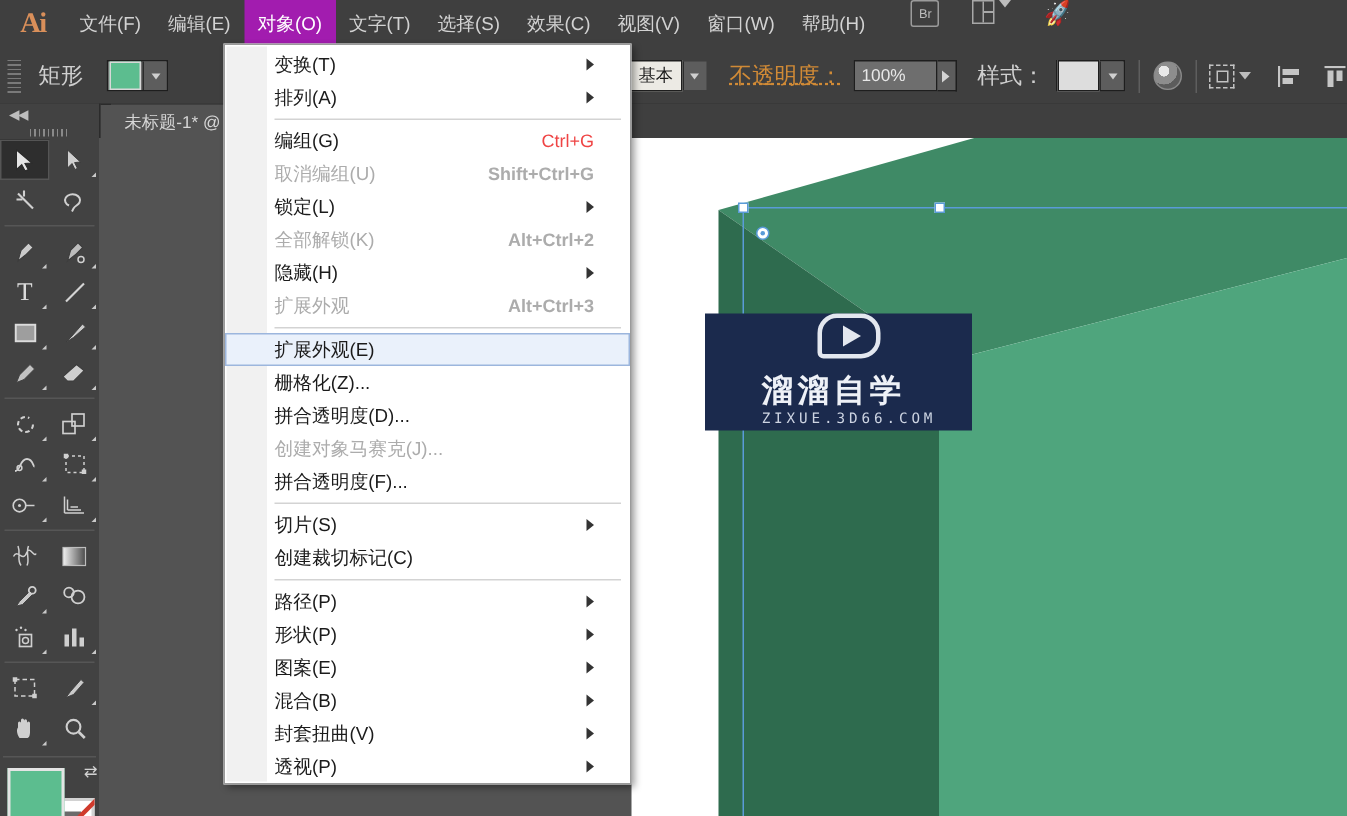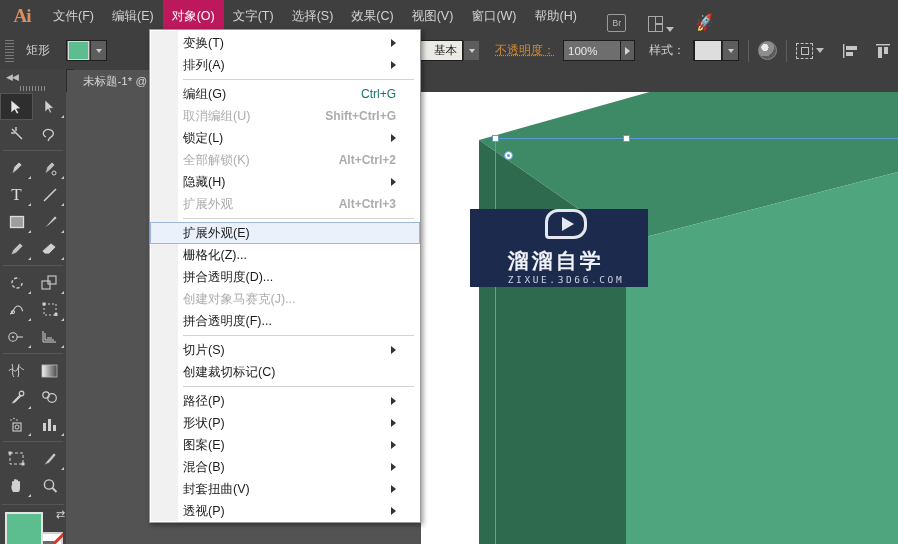--- a/index.html
+++ b/index.html
@@ -9,41 +9,41 @@
   #app{position:relative;width:898px;height:544px;overflow:hidden;background:#535353;}
 
   
   .menubar{position:absolute;left:0;top:0;width:898px;height:32px;background:#3f3f3f;
            border-bottom:1px solid #2b2b2b;display:flex;align-items:center;}
   .ai-logo{width:44px;height:32px;display:flex;align-items:center;justify-content:center;
            color:#d98f5a;font-size:19px;font-weight:bold;font-family:"Liberation Serif",serif;
            letter-spacing:-1px;}
   .menu-item{height:32px;line-height:32px;padding:0 9px;color:#d2d2d2;font-size:12.5px;
              white-space:nowrap;cursor:default;}
-  .menu-item.active{background:#be185d;color:#fff;}
+  .menu-item.active{background:#a21caf;color:#fff;}
   .mb-spacer{flex:0 0 18px;}
-  .mb-icon{width:26px;height:32px;display:flex;align-items:flex-end;justify-content:center;}
+  .mb-icon{width:26px;height:32px;display:flex;align-items:flex-start;justify-content:center;}
   .br-box{width:17px;height:16px;border:1px solid #9b9b9b;border-radius:2px;color:#bdbdbd;
           font-size:8.5px;display:flex;align-items:center;justify-content:center;
           font-family:"Liberation Sans",sans-serif;}
   .arr-grid{width:16px;height:14px;border:1px solid #a8a8a8;display:flex;}
   .arr-grid i{display:block;border-right:1px solid #a8a8a8;}
   .arr-grid i:first-child{width:6px;}
   .arr-grid i:last-child{flex:1;border-right:none;background:
      linear-gradient(to bottom,transparent 0,transparent 45%,#a8a8a8 45%,#a8a8a8 55%,transparent 55%);}
   .tri-d{width:0;height:0;border-left:4px solid transparent;border-right:4px solid transparent;
          border-top:5px solid #bdbdbd;margin-left:3px;}
   .rocket{color:#b7b7b7;font-size:15px;transform:rotate(-8deg);}
 
   
   .ctrlbar{position:absolute;left:0;top:32px;width:898px;height:37px;background:#3f3f3f;
            border-bottom:1px solid #2b2b2b;display:flex;align-items:center;}
   .grip{width:9px;height:22px;margin:0 4px 0 5px;
         background:repeating-linear-gradient(to bottom,#7a7a7a 0 1px,transparent 1px 3px);}
-  .ctrl-label{color:#cfcfcf;font-size:12px;padding:0 8px;white-space:nowrap;}
+  .ctrl-label{color:#cfcfcf;font-size:15px;padding:0 8px;white-space:nowrap;}
   .ctrl-label.orange{color:#d08a36;text-decoration:underline dotted #d08a36;}
   .swatch-combo{display:flex;align-items:center;height:19px;border:1px solid #1e1e1e;background:#6e6e6e;}
   .swatch{width:19px;height:17px;margin:1px;border:1px solid #d8d8d8;}
   .combo-btn{width:15px;height:19px;background:#5d5d5d;border-left:1px solid #2b2b2b;
              display:flex;align-items:center;justify-content:center;}
   .tri-s{width:0;height:0;border-left:3.5px solid transparent;border-right:3.5px solid transparent;
          border-top:4.5px solid #cfcfcf;}
   .stroke-combo{display:flex;align-items:center;height:19px;}
   .stroke-box{width:100px;height:19px;background:#eceae4;border:1px solid #1e1e1e;
               display:flex;align-items:center;justify-content:flex-end;padding-right:5px;
@@ -116,21 +116,21 @@
   .dropdown{position:absolute;left:149px;top:29px;width:272px;
             background:#fff;border:1px solid #9a9a9a;
             box-shadow:2px 2px 5px rgba(0,0,0,.42);z-index:40;padding:2px 0 0 0;box-sizing:border-box;}
   .dd-gutter{position:absolute;left:1px;top:1px;width:27px;bottom:1px;background:#f1f1f1;}
   .dd-list{position:relative;}
   .dd-row{position:relative;height:22px;display:flex;align-items:center;padding-left:33px;
           padding-right:24px;font-size:12.5px;color:#1b1b1b;white-space:nowrap;box-sizing:border-box;}
   .dd-row.dim{color:#acacac;gap:35px;}
   .dd-row.hl{background:#eaf1fb;border:1px solid #9cb6dd;box-sizing:border-box;
              padding-left:32px;}
-  .dd-key{margin-left:auto;font-size:12px;color:#0f766e;padding-left:22px;}
+  .dd-key{margin-left:auto;font-size:12px;color:#ef4444;padding-left:22px;}
   .dd-row.dim .dd-key{color:#acacac;font-weight:bold;}
   .dd-arrow{margin-left:auto;width:0;height:0;border-top:4px solid transparent;
             border-bottom:4px solid transparent;border-left:5px solid #333;}
   .dd-sep{height:1px;margin:3px 6px 3px 33px;background:#d3d3d3;}
 
   
   .selpt{position:absolute;width:7px;height:7px;background:#fff;border:1px solid #5a9bd8;box-sizing:border-box;}
   .selline{position:absolute;background:#5a9bd8;}
   .anchor{position:absolute;width:9px;height:9px;border-radius:50%;background:#fff;
           border:1.5px solid #5a9bd8;box-sizing:border-box;}

